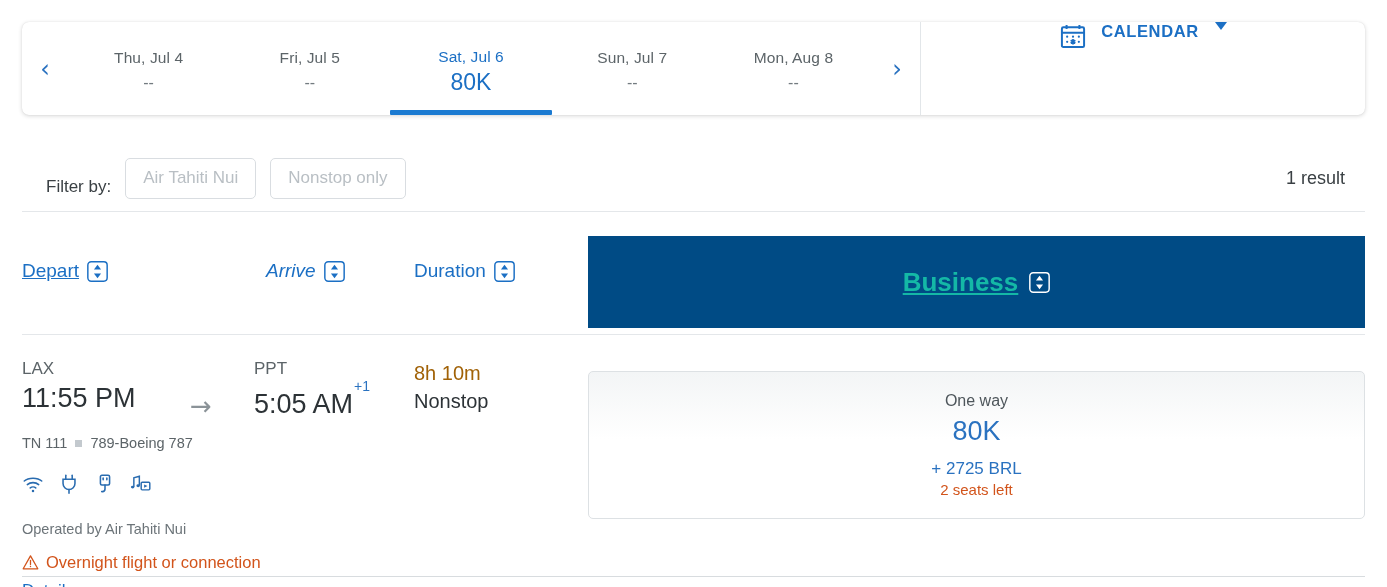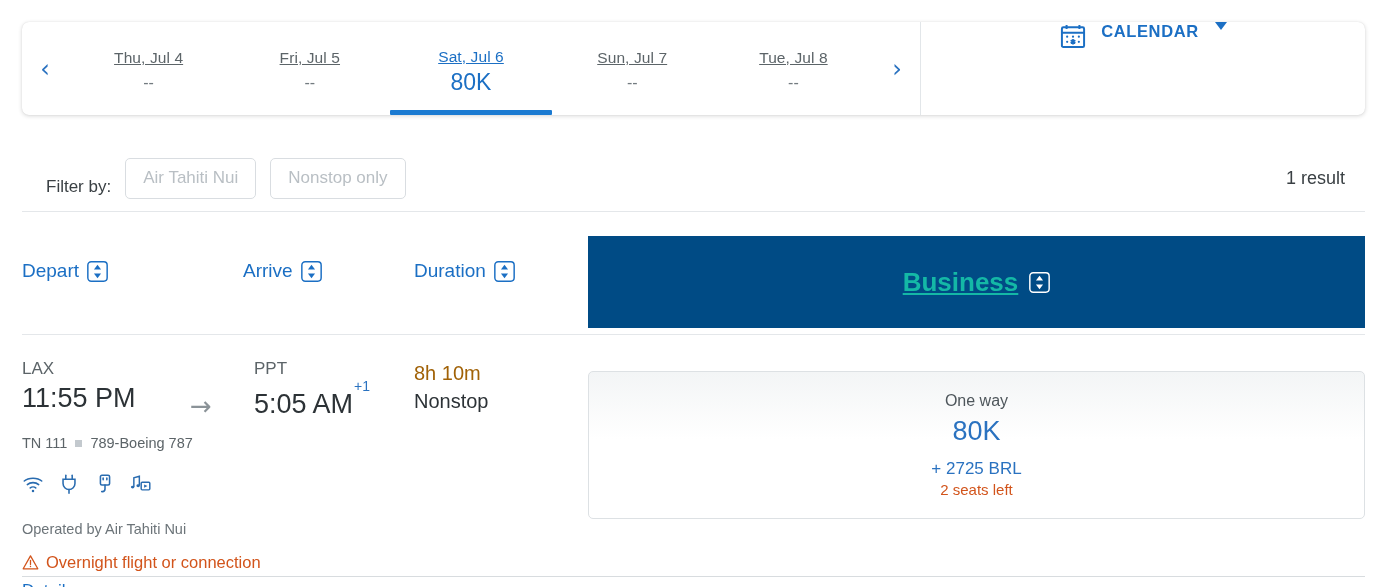--- a/index.html
+++ b/index.html
@@ -53,21 +53,20 @@
     align-items: center;
     justify-content: center;
     padding-top: 6px;
     cursor: pointer;
   }
   .date-label {
     font-size: 15.5px;
     color: #5c6468;
     line-height: 20px;
     letter-spacing: .1px;
-    text-decoration: underline;
   }
   .date-price {
     font-size: 16px;
     color: #737b80;
     line-height: 26px;
     margin-top: 2px;
   }
   .date-cell.active .date-label { color: #1b6fc4; }
   .date-cell.active .date-price {
     color: #1b6fc4;
@@ -150,22 +149,22 @@
   .sorthead {
     position: absolute;
     display: flex;
     align-items: center;
     gap: 8px;
     top: 48px;
     color: #1b6fc4;
     font-size: 19px;
     cursor: pointer;
   }
-  .sorthead.depart { left: 0px; }
-  .sorthead.arrive { left: 221px; }
+  .sorthead.depart { left: 0px; text-decoration: underline; }
+  .sorthead.arrive { left: 244px; font-style: italic; }
   .sorthead.duration { left: 392px; }
   .sort-ico { width: 21px; height: 21px; display:block; }
 
   .cabin-bar {
     position: absolute;
     left: 566px;
     top: 24px;
     width: 777px;
     height: 92px;
     background: #004b85;
@@ -304,21 +303,21 @@
           <div class="date-price">80K</div>
           <div class="date-underline"></div>
         </div>
 
         <div class="date-cell">
           <div class="date-label">Sun, Jul 7</div>
           <div class="date-price">--</div>
         </div>
 
         <div class="date-cell">
-          <div class="date-label">Tue, Jul 8</div>
+          <div class="date-label">Mon, Aug 8</div>
           <div class="date-price">--</div>
         </div>
 
       </div>
 
       <div class="nav-arrow">›</div>
     </div>
 
     <div class="calendar-pane">
       <span>

